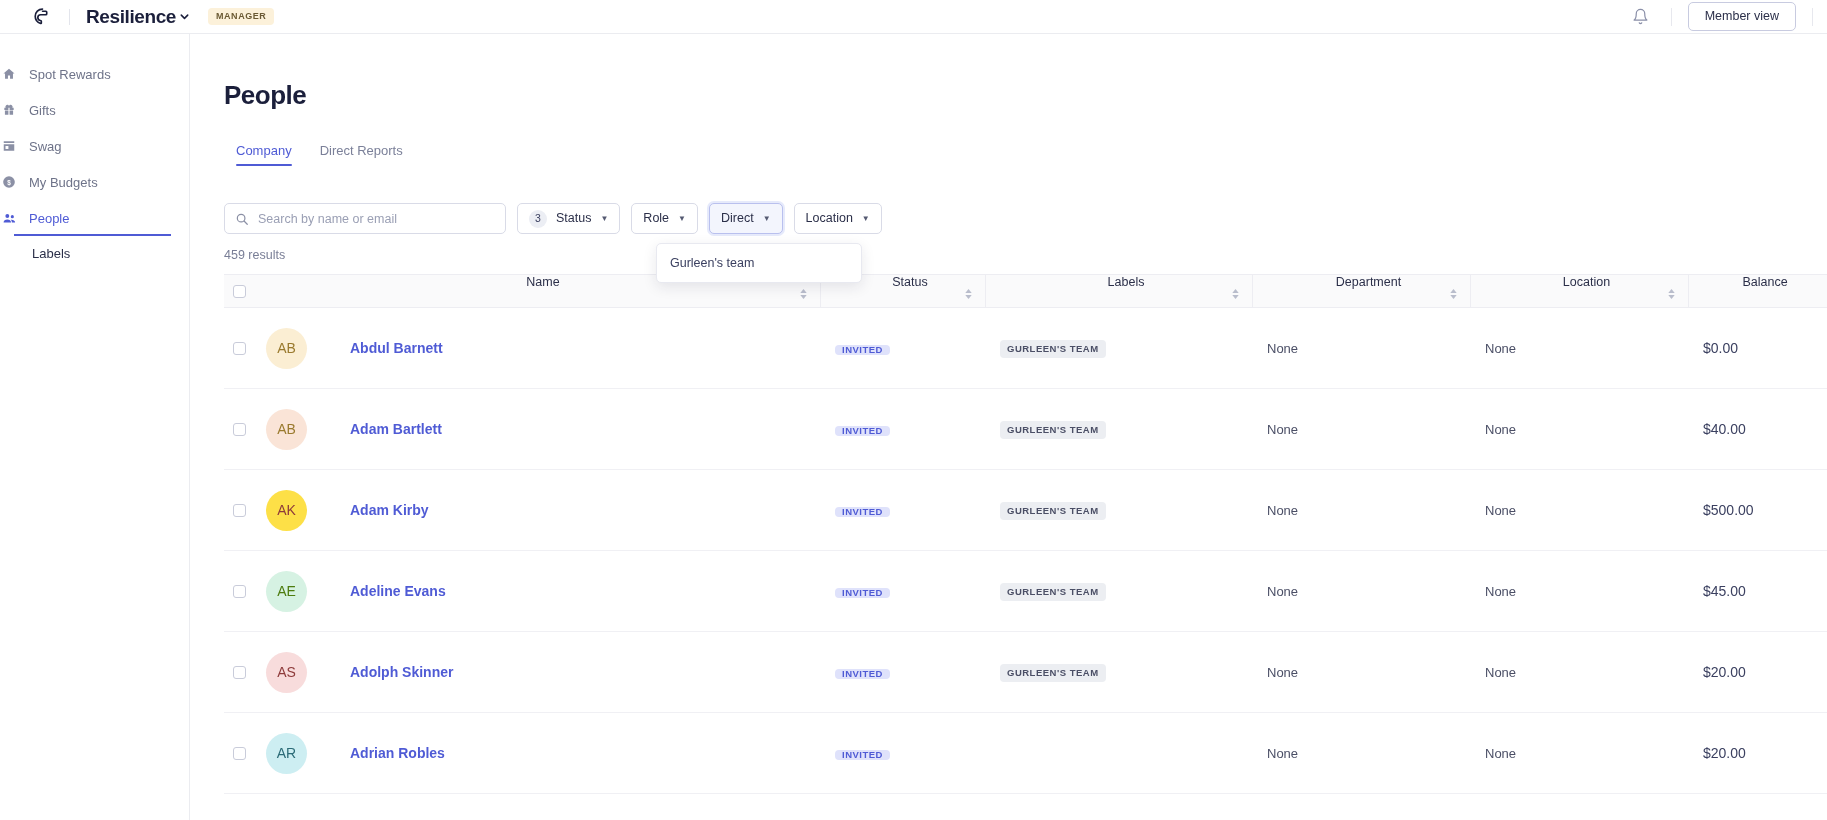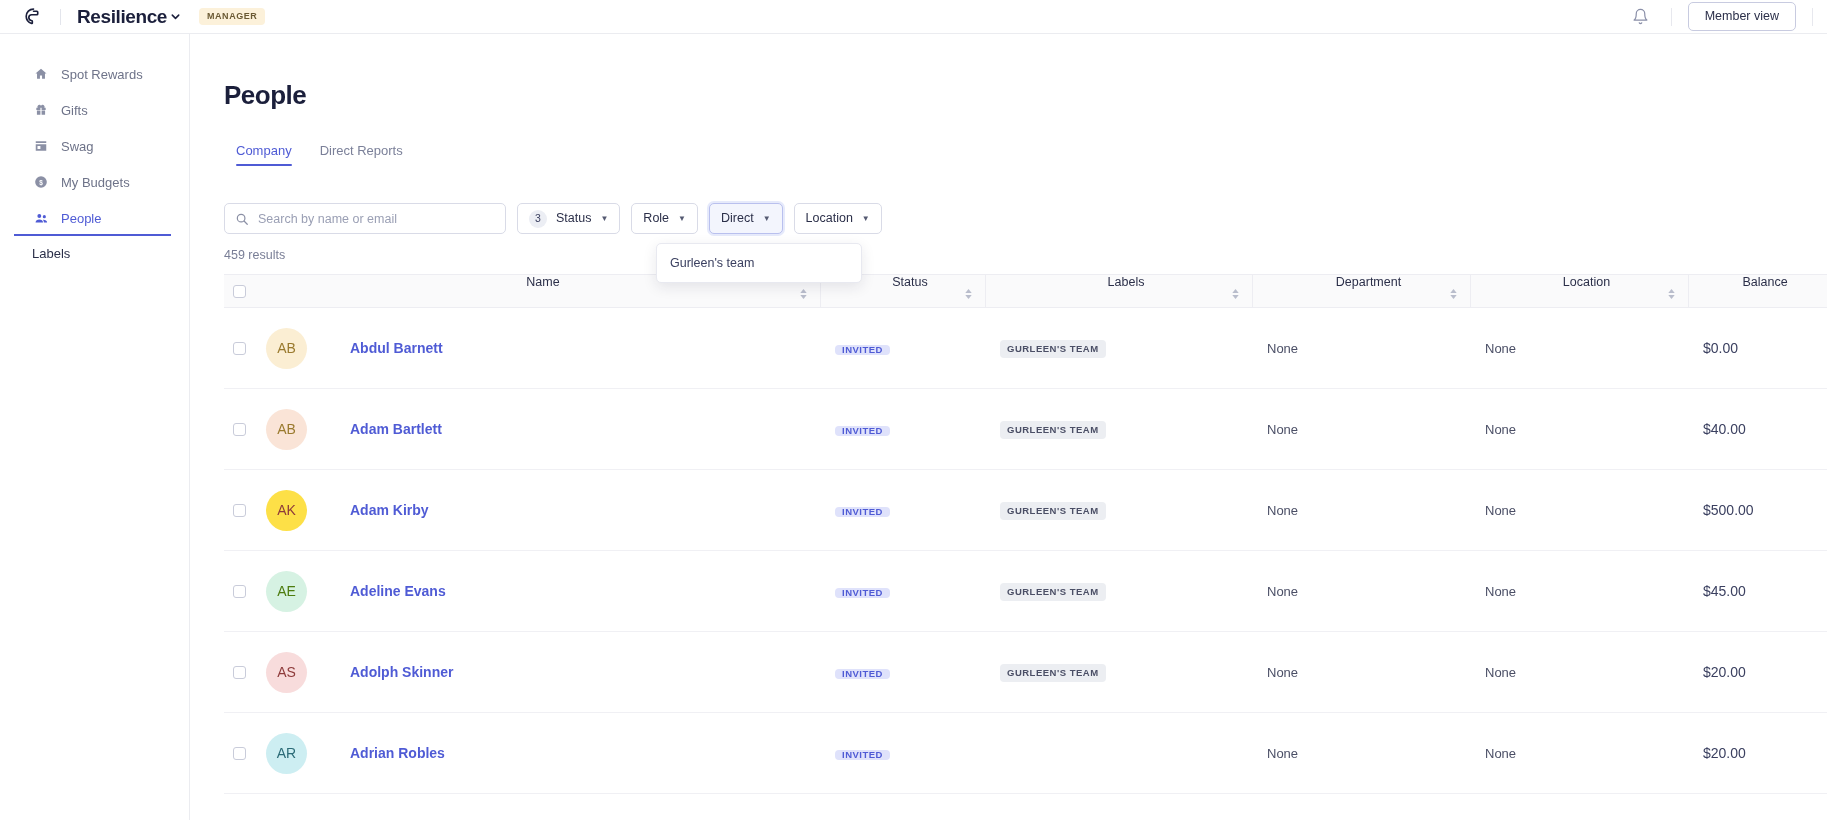--- a/index.html
+++ b/index.html
@@ -14,21 +14,21 @@
   }
 
   
   .topbar {
     height: 34px;
     display: flex;
     align-items: center;
     border-bottom: 1px solid #ebecf0;
     background: #fff;
     position: relative;
-    padding-left: 20px;
+    padding-left: 29px;
   }
   .brand-logo {
     width: 26px; height: 26px;
     display: flex; align-items: center; justify-content: center;
     color: #1b1f3b;
     flex: 0 0 auto;
   }
   .topbar-div {
     width: 1px; height: 16px;
     background: #e3e5ec;
@@ -99,21 +99,21 @@
     width: 190px;
     flex: 0 0 190px;
     border-right: 1px solid #ebecf0;
     padding-top: 22px;
     background: #fff;
   }
   .nav-item {
     display: flex;
     align-items: center;
     height: 36px;
-    padding-left: 34px;
+    padding-left: 2px;
     color: #6e7389;
     font-size: 13px;
     cursor: pointer;
     position: relative;
   }
   .nav-item .nav-ico {
     width: 18px;
     display: flex; align-items: center; justify-content: flex-start;
     color: #8b90a5;
     flex: 0 0 18px;

